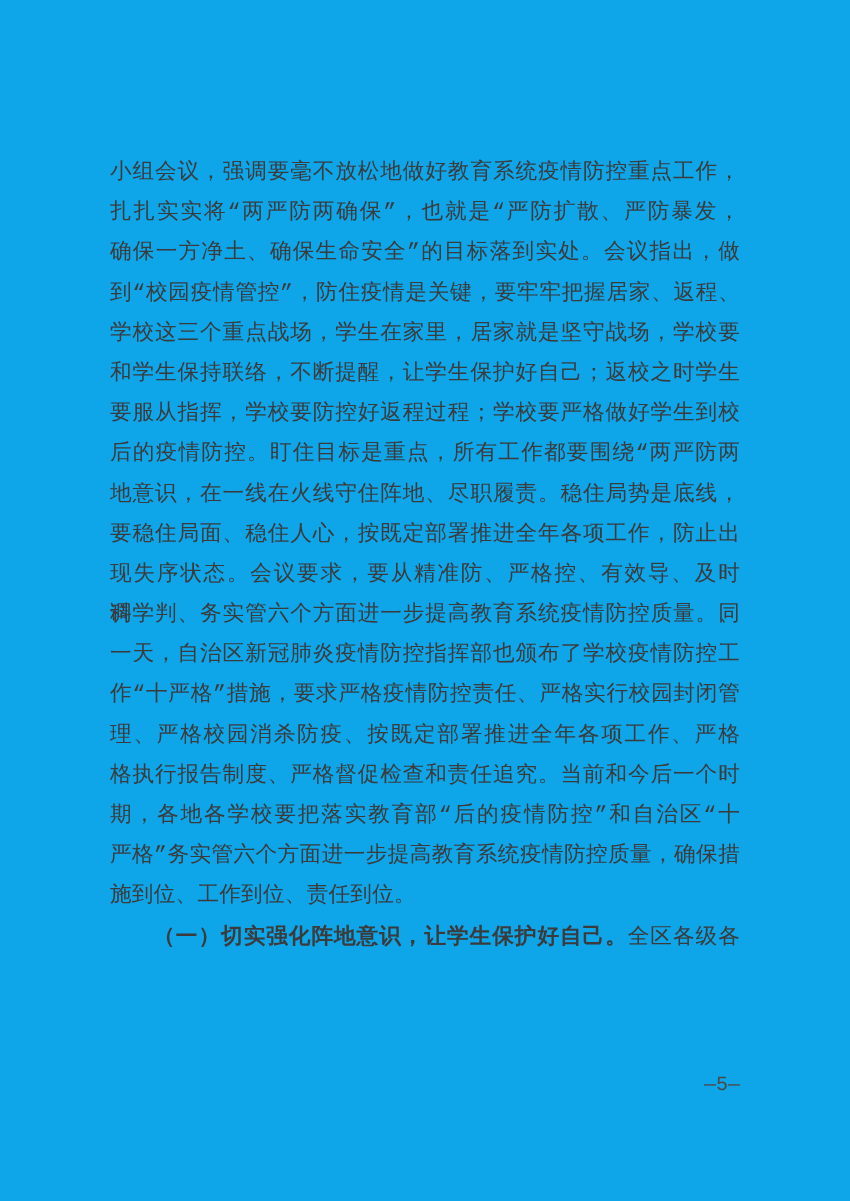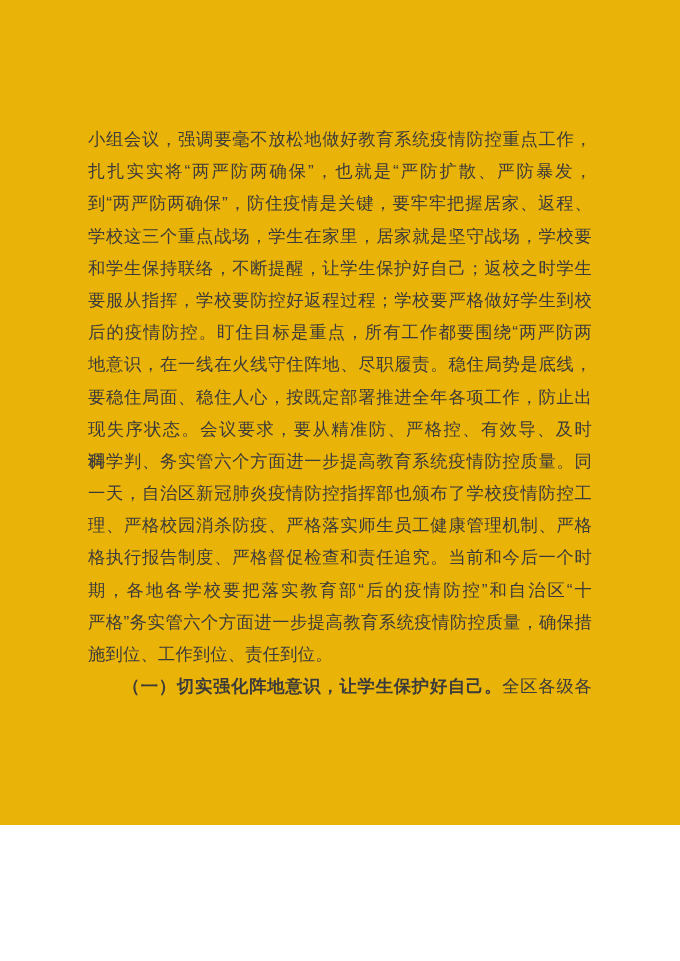--- a/index.html
+++ b/index.html
@@ -3,23 +3,23 @@
 <meta charset="utf-8">
 <style>
   html, body {
     margin: 0;
     padding: 0;
     background: #ffffff;
   }
   .page {
     position: relative;
     width: 680px;
-    height: 825px;
-    background: #eab308;
-    font-family: Liberation Sans, sans-serif;
+    height: 961px;
+    background: #0ea5e9;
+    font-family: Liberation Mono, monospace;
     color: #3b3b3b;
     overflow: hidden;
   }
   .content {
     position: absolute;
     left: 88px;
     top: 123px;
     width: 504px;
   }
   .line {
@@ -49,31 +49,33 @@
     color: #4a4a4a;
   }
 </style>
 </head>
 <body>
 
 <div class="page">
   <div class="content">
     <div class="line">小组会议，强调要毫不放松地做好教育系统疫情防控重点工作，</div>
     <div class="line">扎扎实实将“两严防两确保”，也就是“严防扩散、严防暴发，</div>
-    <div class="line">到“两严防两确保”，防住疫情是关键，要牢牢把握居家、返程、</div>
+    <div class="line">确保一方净土、确保生命安全”的目标落到实处。会议指出，做</div>
+    <div class="line">到“校园疫情管控”，防住疫情是关键，要牢牢把握居家、返程、</div>
     <div class="line">学校这三个重点战场，学生在家里，居家就是坚守战场，学校要</div>
     <div class="line">和学生保持联络，不断提醒，让学生保护好自己；返校之时学生</div>
     <div class="line">要服从指挥，学校要防控好返程过程；学校要严格做好学生到校</div>
     <div class="line">后的疫情防控。盯住目标是重点，所有工作都要围绕“两严防两</div>
     <div class="line">地意识，在一线在火线守住阵地、尽职履责。稳住局势是底线，</div>
     <div class="line">要稳住局面、稳住人心，按既定部署推进全年各项工作，防止出</div>
     <div class="line">现失序状态。会议要求，要从精准防、严格控、有效导、及时调、</div>
     <div class="line">科学判、务实管六个方面进一步提高教育系统疫情防控质量。同</div>
     <div class="line">一天，自治区新冠肺炎疫情防控指挥部也颁布了学校疫情防控工</div>
-    <div class="line">理、严格校园消杀防疫、严格落实师生员工健康管理机制、严格</div>
+    <div class="line">作“十严格”措施，要求严格疫情防控责任、严格实行校园封闭管</div>
+    <div class="line">理、严格校园消杀防疫、按既定部署推进全年各项工作、严格</div>
     <div class="line">格执行报告制度、严格督促检查和责任追究。当前和今后一个时</div>
     <div class="line">期，各地各学校要把落实教育部“后的疫情防控”和自治区“十</div>
     <div class="line">严格”务实管六个方面进一步提高教育系统疫情防控质量，确保措</div>
     <div class="line line-short">施到位、工作到位、责任到位。</div>
     <div class="line indent"><span class="bold">（一）切实强化阵地意识，让学生保护好自己。</span><span>全区各级各</span></div>
   </div>
   <div class="footer">
     <span>—5—</span>
   </div>
 </div>

